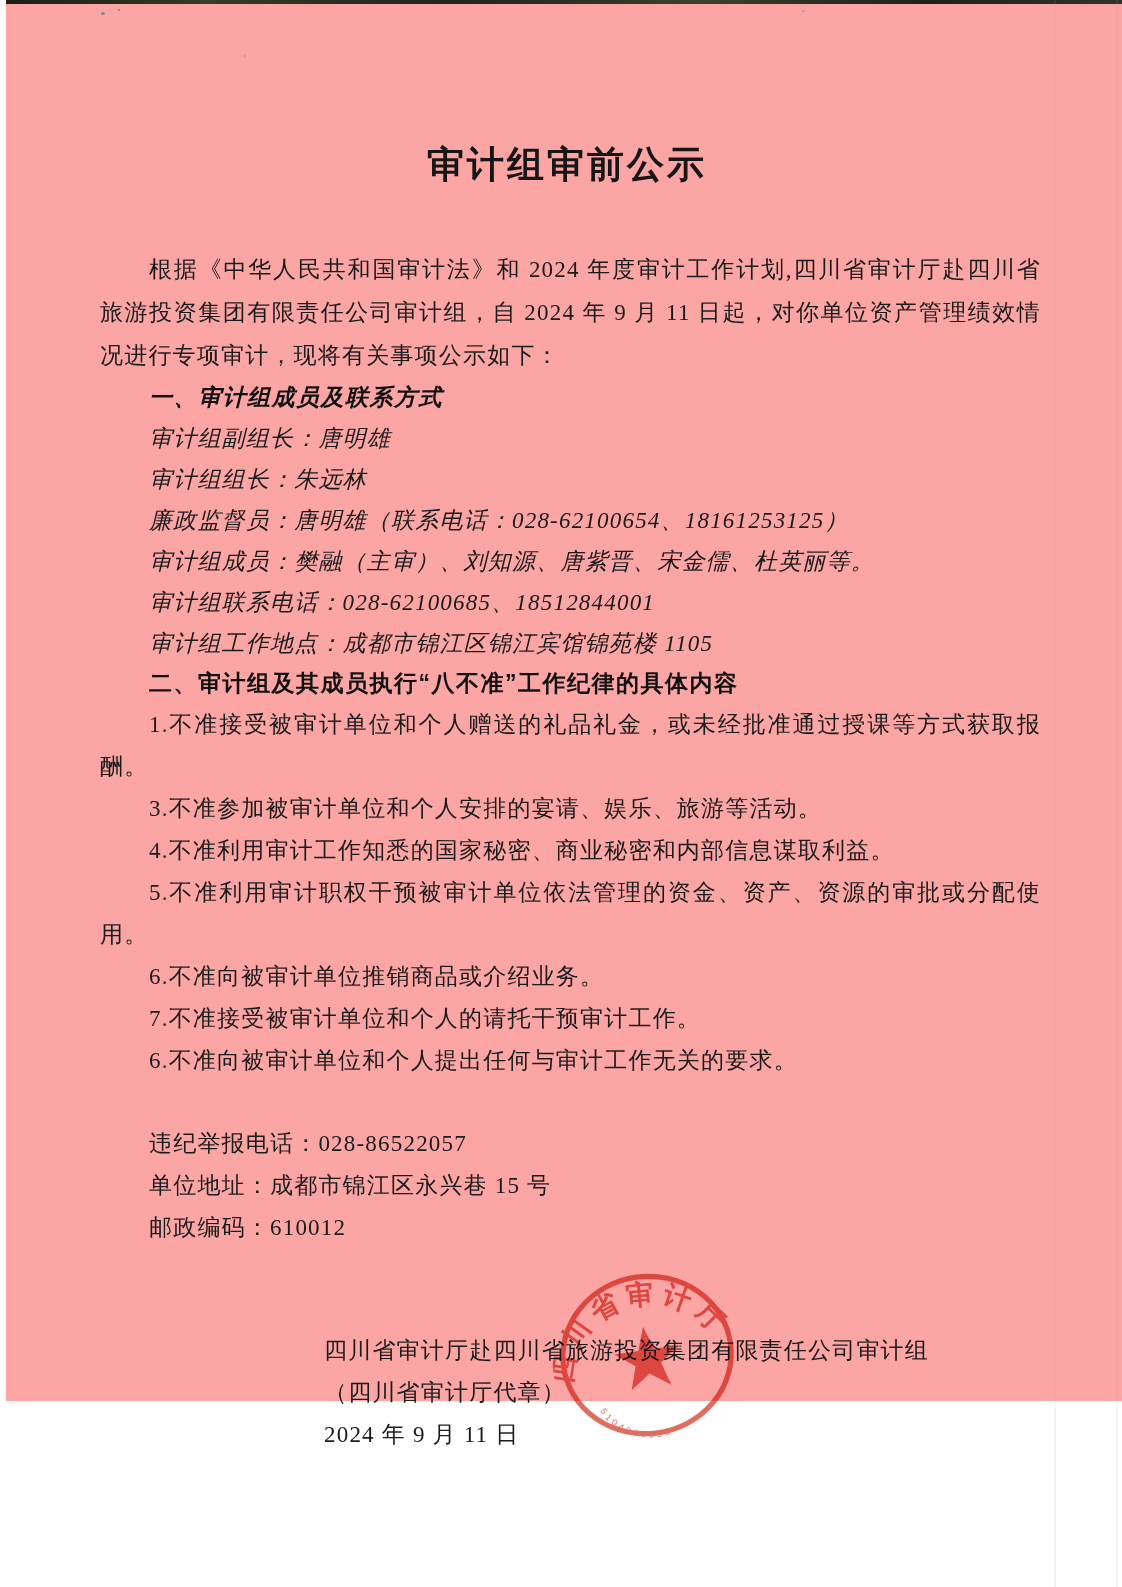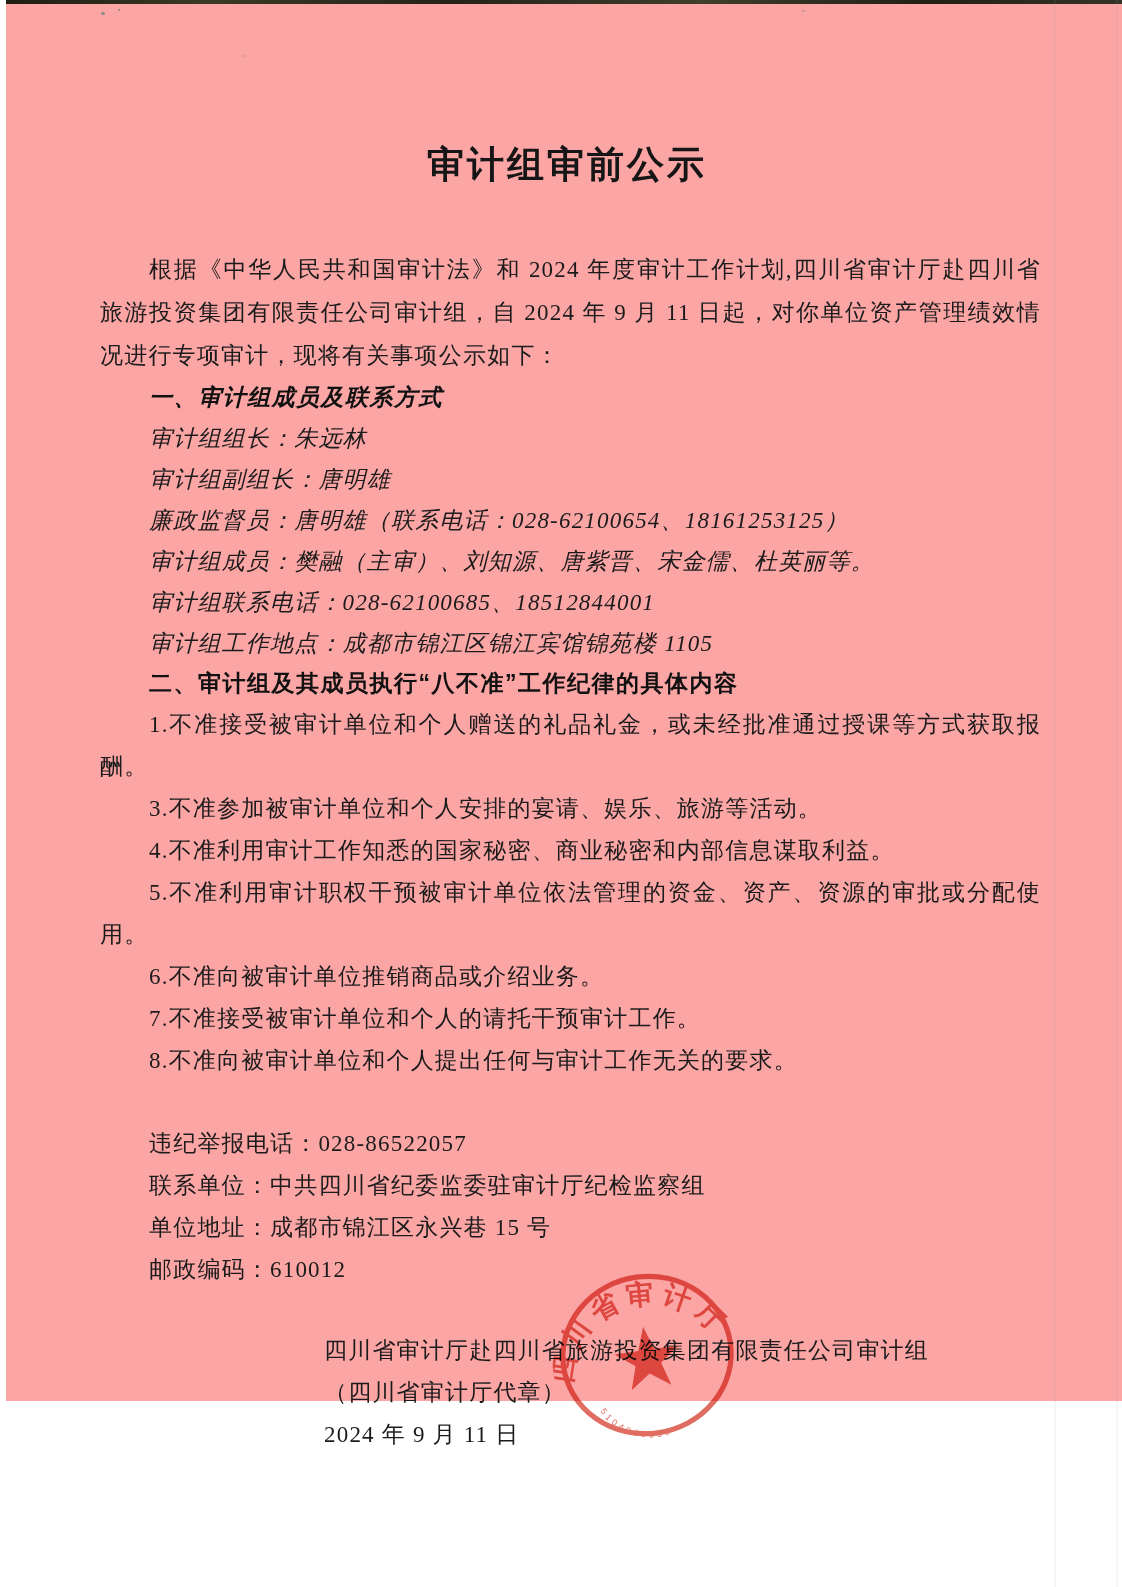--- a/index.html
+++ b/index.html
@@ -71,44 +71,43 @@
   <div class="title">审计组审前公示</div>
 
   <div class="block lh43" style="top:248px;">
       <div class="line indent full">根据《中华人民共和国审计法》和 2024 年度审计工作计划,四川省审计厅赴四川省</div>
       <div class="line full">旅游投资集团有限责任公司审计组，自 2024 年 9 月 11 日起，对你单位资产管理绩效情</div>
       <div class="line">况进行专项审计，现将有关事项公示如下：</div>
     </div>
 
   <div class="block lh41" style="top:377px;font-style:italic;">
       <div class="line indent hline">一、审计组成员及联系方式</div>
+      <div class="line indent">审计组副组长：唐明雄</div>
       <div class="line indent">审计组组长：朱远林</div>
-      <div class="line indent">审计组副组长：唐明雄</div>
       <div class="line indent">廉政监督员：唐明雄（联系电话：028-62100654、18161253125）</div>
       <div class="line indent">审计组成员：樊融（主审）、刘知源、唐紫晋、宋金儒、杜英丽等。</div>
       <div class="line indent">审计组联系电话：028-62100685、18512844001</div>
       <div class="line indent">审计组工作地点：成都市锦江区锦江宾馆锦苑楼 1105</div>
     </div>
 
   <div class="block" style="top:662px;">
       <div class="line indent hline">二、审计组及其成员执行“八不准”工作纪律的具体内容</div>
       <div class="line indent full">1.不准接受被审计单位和个人赠送的礼品礼金，或未经批准通过授课等方式获取报</div>
       <div class="line">酬。</div>
       <div class="line indent">3.不准参加被审计单位和个人安排的宴请、娱乐、旅游等活动。</div>
       <div class="line indent">4.不准利用审计工作知悉的国家秘密、商业秘密和内部信息谋取利益。</div>
       <div class="line indent full">5.不准利用审计职权干预被审计单位依法管理的资金、资产、资源的审批或分配使</div>
       <div class="line">用。</div>
       <div class="line indent">6.不准向被审计单位推销商品或介绍业务。</div>
       <div class="line indent">7.不准接受被审计单位和个人的请托干预审计工作。</div>
-      <div class="line indent">8.不准向被审计单位和个人提出任何与审计工作无关的要求。</div>
+      <div class="line indent">6.不准向被审计单位和个人提出任何与审计工作无关的要求。</div>
     </div>
 
   <div class="block" style="top:1123px;">
       <div class="line indent">违纪举报电话：028-86522057</div>
-      <div class="line indent">联系单位：中共四川省纪委监委驻审计厅纪检监察组</div>
       <div class="line indent">单位地址：成都市锦江区永兴巷 15 号</div>
       <div class="line indent">邮政编码：610012</div>
     </div>
 
   <div class="block signature" style="top:1330px;">
       <div class="line">四川省审计厅赴四川省旅游投资集团有限责任公司审计组</div>
       <div class="line">（四川省审计厅代章）</div>
       <div class="line">2024 年 9 月 11 日</div>
     </div>
 

